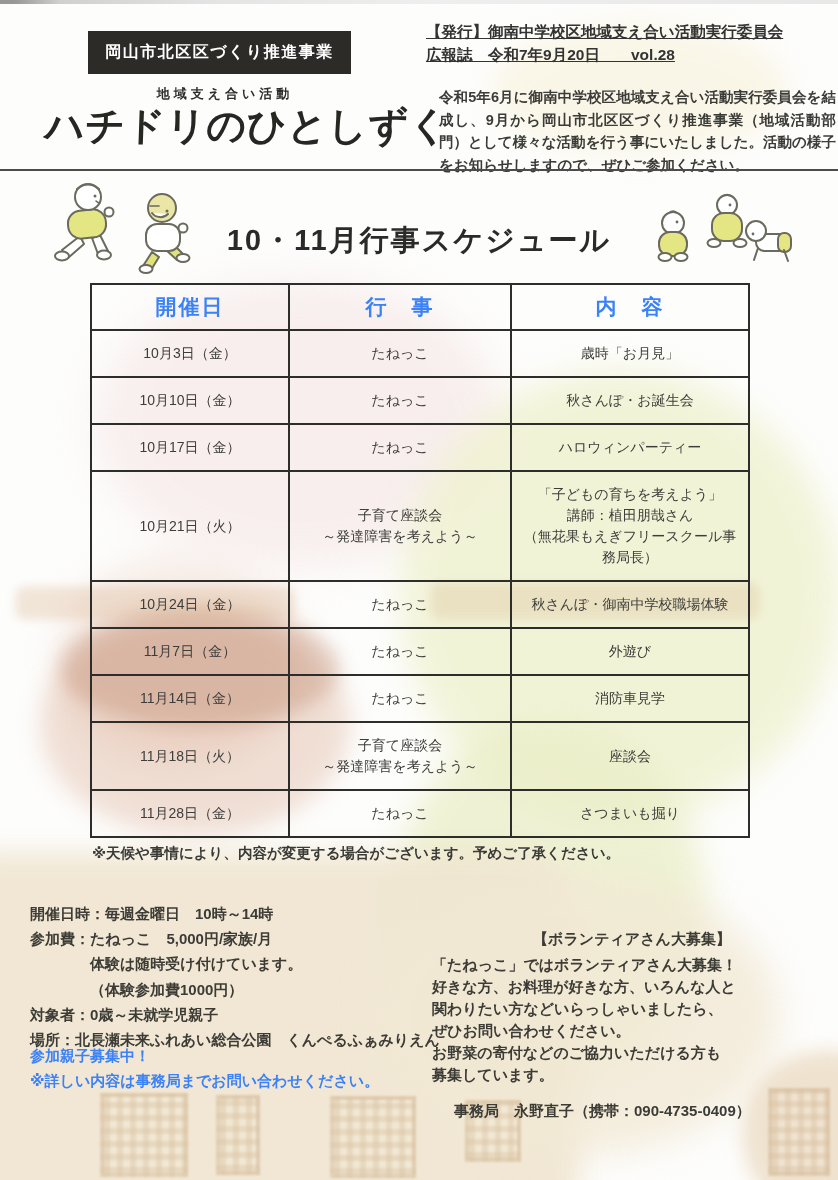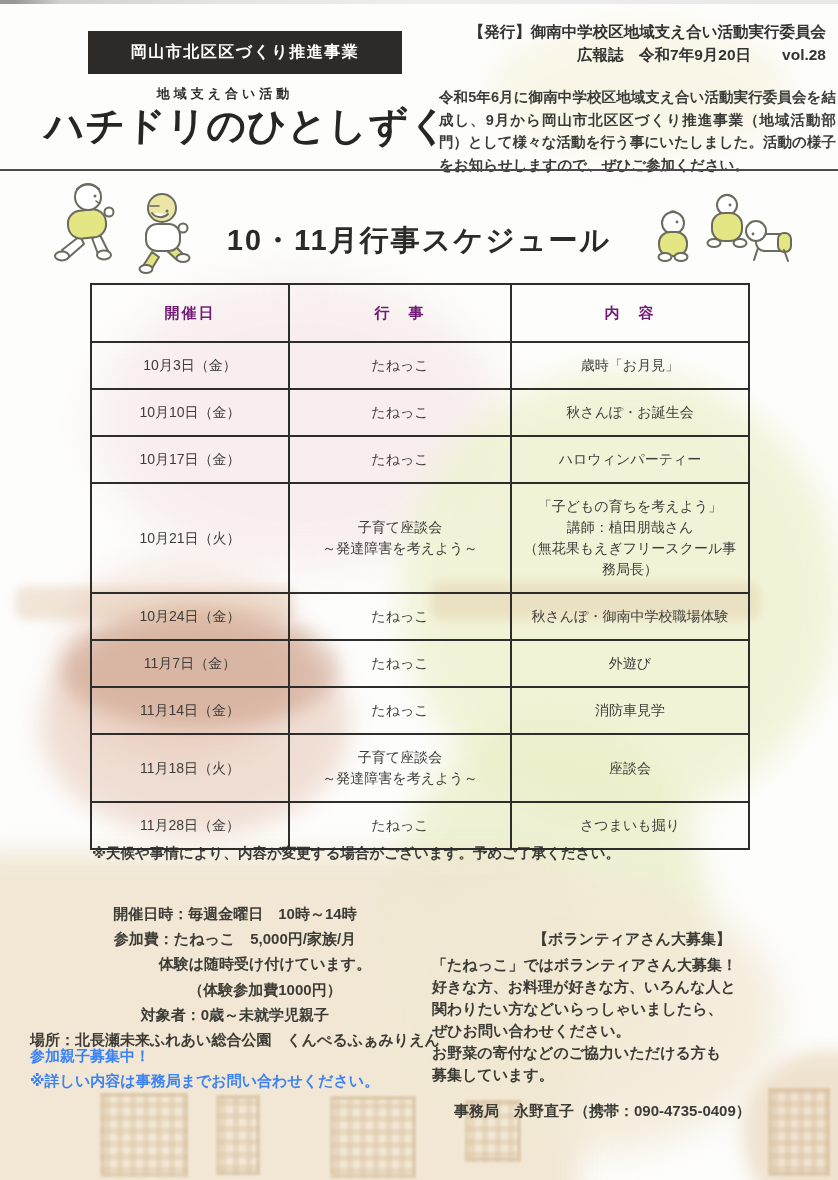--- a/index.html
+++ b/index.html
@@ -29,48 +29,48 @@
     background:
       repeating-linear-gradient(0deg, rgba(189,150,103,.4) 0 6px, transparent 6px 13px),
       repeating-linear-gradient(90deg, rgba(189,150,103,.4) 0 6px, transparent 6px 13px);
   }
   .scan-top{position:absolute;z-index:2;left:0;top:0;width:100%;height:4px;opacity:.85;
     background:linear-gradient(90deg,#858585 0 14px,#c8c8c8 60px,#e0e0e0 220px,#ececec 430px,#e4e4e4 100%);}
   
   .content{position:absolute;inset:0;z-index:1;}
   .abs{position:absolute;}
   .badge{
-    left:88px;top:31px;width:314px;height:43px;background:#2d2b28;color:#fff;
+    left:88px;top:31px;width:263px;height:43px;background:#2d2b28;color:#fff;
     display:flex;align-items:center;justify-content:center;
     font-size:16px;font-weight:700;letter-spacing:1.5px;
   }
   .activity-label{left:130px;top:85px;width:190px;text-align:center;
     font-size:13px;font-weight:700;letter-spacing:4px;color:#2e2e2a;}
   .main-title{left:42px;top:99px;width:410px;text-align:center;white-space:nowrap;
     font-size:39px;font-weight:900;letter-spacing:.5px;color:#262622;
     font-family:"DejaVu Sans","Liberation Sans",sans-serif;transform:skewX(-2deg);margin:0;}
-  .publisher{left:426px;top:20px;width:400px;text-align:right;
-    font-size:15.5px;font-weight:700;line-height:1.5;color:#333;}
+  .publisher{left:426px;top:20px;width:400px;text-align:left;
+    font-size:15.5px;font-weight:700;line-height:1.5;color:#333;text-decoration:underline;}
   .intro{left:427px;top:74px;width:397px;margin:12px;
     font-size:14.5px;font-weight:600;line-height:1.56;text-align:justify;color:#3b3b38;}
   .rule{left:0;top:169px;width:838px;height:2px;background:#4c4c4a;}
   .sched-title{left:219px;top:221px;width:400px;margin:0;text-align:center;white-space:nowrap;
     font-size:29px;font-weight:800;letter-spacing:2px;color:#2a2a26;transform:skewX(-1deg);}
   .illus-left{left:46px;top:180px;}
   .illus-right{left:650px;top:190px;}
   
   .sched-table{position:absolute;left:90px;top:283px;width:658px;z-index:1;
     border-collapse:collapse;table-layout:fixed;}
   .sched-table th,.sched-table td{border:2px solid #2d2d2b;background:transparent;}
-  .sched-table th{height:58px;font-size:15px;font-weight:600;color:#701a75;letter-spacing:2px;}
+  .sched-table th{height:46px;font-size:21px;font-weight:600;color:#3b82f6;letter-spacing:2px;}
   .sched-table td{padding:12px 6px;font-size:14px;line-height:1.5;text-align:center;
     vertical-align:middle;white-space:pre-line;color:#3d3d3a;}
   .note{left:92px;top:844px;font-size:14.5px;font-weight:600;color:#3a3a36;}
   .info-block{left:30px;top:901px;font-size:15px;font-weight:600;line-height:1.68;color:#3c3b36;}
-  .info-block div{white-space:pre;text-align:center;}
+  .info-block div{white-space:pre;}
   .recruit-block{left:30px;top:1044px;font-size:15px;font-weight:600;line-height:1.65;color:#3b82f6;}
   .volunteer{left:432px;top:888px;width:400px;font-size:15px;font-weight:600;line-height:1.47;color:#3c3b36;margin-top:40px;}
   .volunteer .v-head{text-align:center;margin-bottom:4px;}
   .volunteer div{white-space:pre;}
   .contact{margin-top:14px;padding-left:22px;}
 </style>
 </head>
 <body>
 
 <div class="page">

